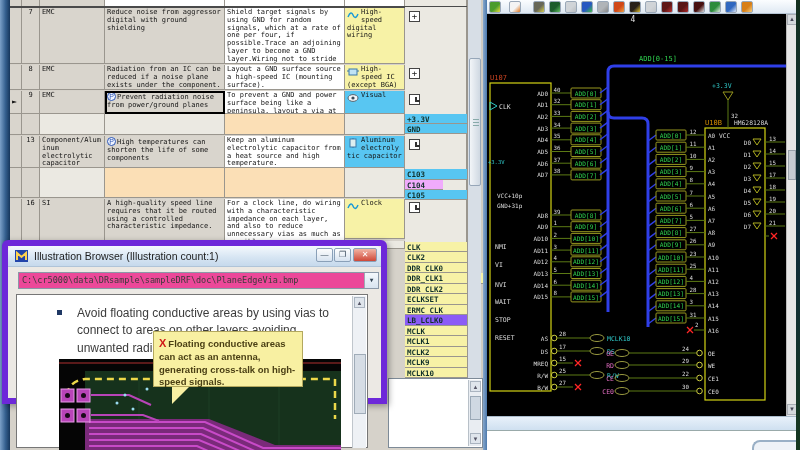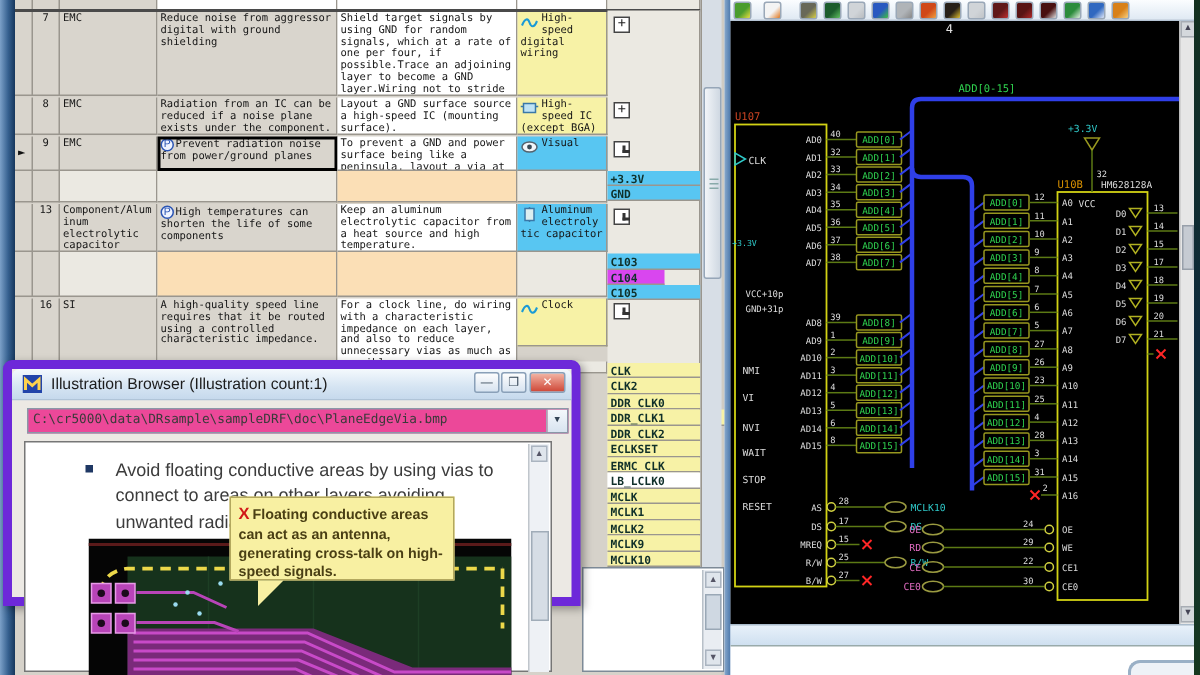--- a/index.html
+++ b/index.html
@@ -165,39 +165,39 @@
           <line x1="6" y1="9" x2="6" y2="10" stroke="#3a78a8"></line>
         </svg>Aluminum electrolytic capacitor</div>
       <div class="expand-box" style="left: 399px; top: 139px;">
         <div class="corner-glyph"></div>
       </div>
       <div class="tcell c-gray" style="left: 0px; top: 199px; width: 12px; height: 42px;"></div>
       <div class="tcell c-gray" style="left: 12px; top: 199px; width: 18px; height: 42px; text-align: center;">16</div>
       <div class="tcell c-gray" style="left: 30px; top: 199px; width: 65px; height: 42px;">SI</div>
       <div class="tcell c-gray" style="left: 95px; top: 199px; width: 120px; height: 42px;">A high-quality speed line requires that it be routed using a controlled characteristic impedance.</div>
       <div class="tcell c-white" style="left: 215px; top: 199px; width: 120px; height: 42px;">For a clock line, do wiring with a characteristic impedance on each layer, and also to reduce unnecessary vias as much as possible.</div>
-      <div class="tcell " style="left: 335px; top: 199px; width: 60px; height: 32px; background: rgb(247, 242, 166);"><svg width="12" height="10" style="float: left; margin: 1px 2px 0px 0px;">
+      <div class="tcell " style="left: 335px; top: 199px; width: 60px; height: 40px; background: rgb(247, 242, 166);"><svg width="12" height="10" style="float: left; margin: 1px 2px 0px 0px;">
           <path d="M1,7 C3,2 5,2 6,5 S9,9 11,4" stroke="#1a9ad6" stroke-width="1.4" fill="none"></path>
         </svg>Clock</div>
       <div class="expand-box" style="left: 399px; top: 202px;">
         <div class="corner-glyph"></div>
       </div>
       <div class="sub-label" style="left: 395px; top: 114px; width: 62px; height: 10px; background: rgb(88, 198, 242);">+3.3V</div>
       <div class="sub-label" style="left: 395px; top: 124px; width: 62px; height: 10px; background: rgb(88, 198, 242);">GND</div>
       <div class="sub-label" style="left: 395px; top: 169px; width: 62px; height: 10.5px; background: rgb(88, 198, 242);">C103</div>
-      <div class="sub-label" style="left: 395px; top: 179.5px; width: 38px; height: 10.5px; background: #d946ef;">C104</div>
+      <div class="sub-label" style="left: 395px; top: 179.5px; width: 38px; height: 10.5px; background: #f0abfc;">C104</div>
       <div class="sub-label" style="left: 395px; top: 190px; width: 62px; height: 10px; background: rgb(88, 198, 242);">C105</div>
       <div class="sub-label" style="left: 395px; top: 241.5px; width: 62px; height: 10.5px; background: rgb(247, 242, 166);">CLK</div>
       <div class="sub-label" style="left: 395px; top: 252px; width: 62px; height: 10.5px; background: rgb(247, 242, 166);">CLK2</div>
       <div class="sub-label" style="left: 395px; top: 262.5px; width: 62px; height: 10.5px; background: rgb(247, 242, 166);">DDR_CLK0</div>
       <div class="sub-label" style="left: 395px; top: 273px; width: 79px; height: 10.5px; background: rgb(247, 242, 166);">DDR_CLK1</div>
       <div class="sub-label" style="left: 395px; top: 283.5px; width: 62px; height: 10.5px; background: rgb(247, 242, 166);">DDR_CLK2</div>
       <div class="sub-label" style="left: 395px; top: 294px; width: 62px; height: 10.5px; background: rgb(247, 242, 166);">ECLKSET</div>
       <div class="sub-label" style="left: 395px; top: 304.5px; width: 62px; height: 10.5px; background: rgb(247, 242, 166);">ERMC_CLK</div>
-      <div class="sub-label" style="left: 395px; top: 315px; width: 62px; height: 10.5px; background: #ffffff;">LB_LCLK0</div>
+      <div class="sub-label" style="left: 395px; top: 315px; width: 62px; height: 10.5px; background: #8b5cf6;">LB_LCLK0</div>
       <div class="sub-label" style="left: 395px; top: 325.5px; width: 62px; height: 10.5px; background: rgb(247, 242, 166);">MCLK</div>
       <div class="sub-label" style="left: 395px; top: 336px; width: 62px; height: 10.5px; background: rgb(247, 242, 166);">MCLK1</div>
       <div class="sub-label" style="left: 395px; top: 346.5px; width: 62px; height: 10.5px; background: rgb(247, 242, 166);">MCLK2</div>
       <div class="sub-label" style="left: 395px; top: 357px; width: 62px; height: 10.5px; background: rgb(247, 242, 166);">MCLK9</div>
       <div class="sub-label" style="left: 395px; top: 367.5px; width: 62px; height: 10.5px; background: rgb(247, 242, 166);">MCLK10</div>
     </div>
   <div class="abs" id="t-scroll">
     <div class="abs" id="t-thumb">
       <div class="grip" style="top:60px"></div>
       <div class="grip" style="top:63px"></div>

